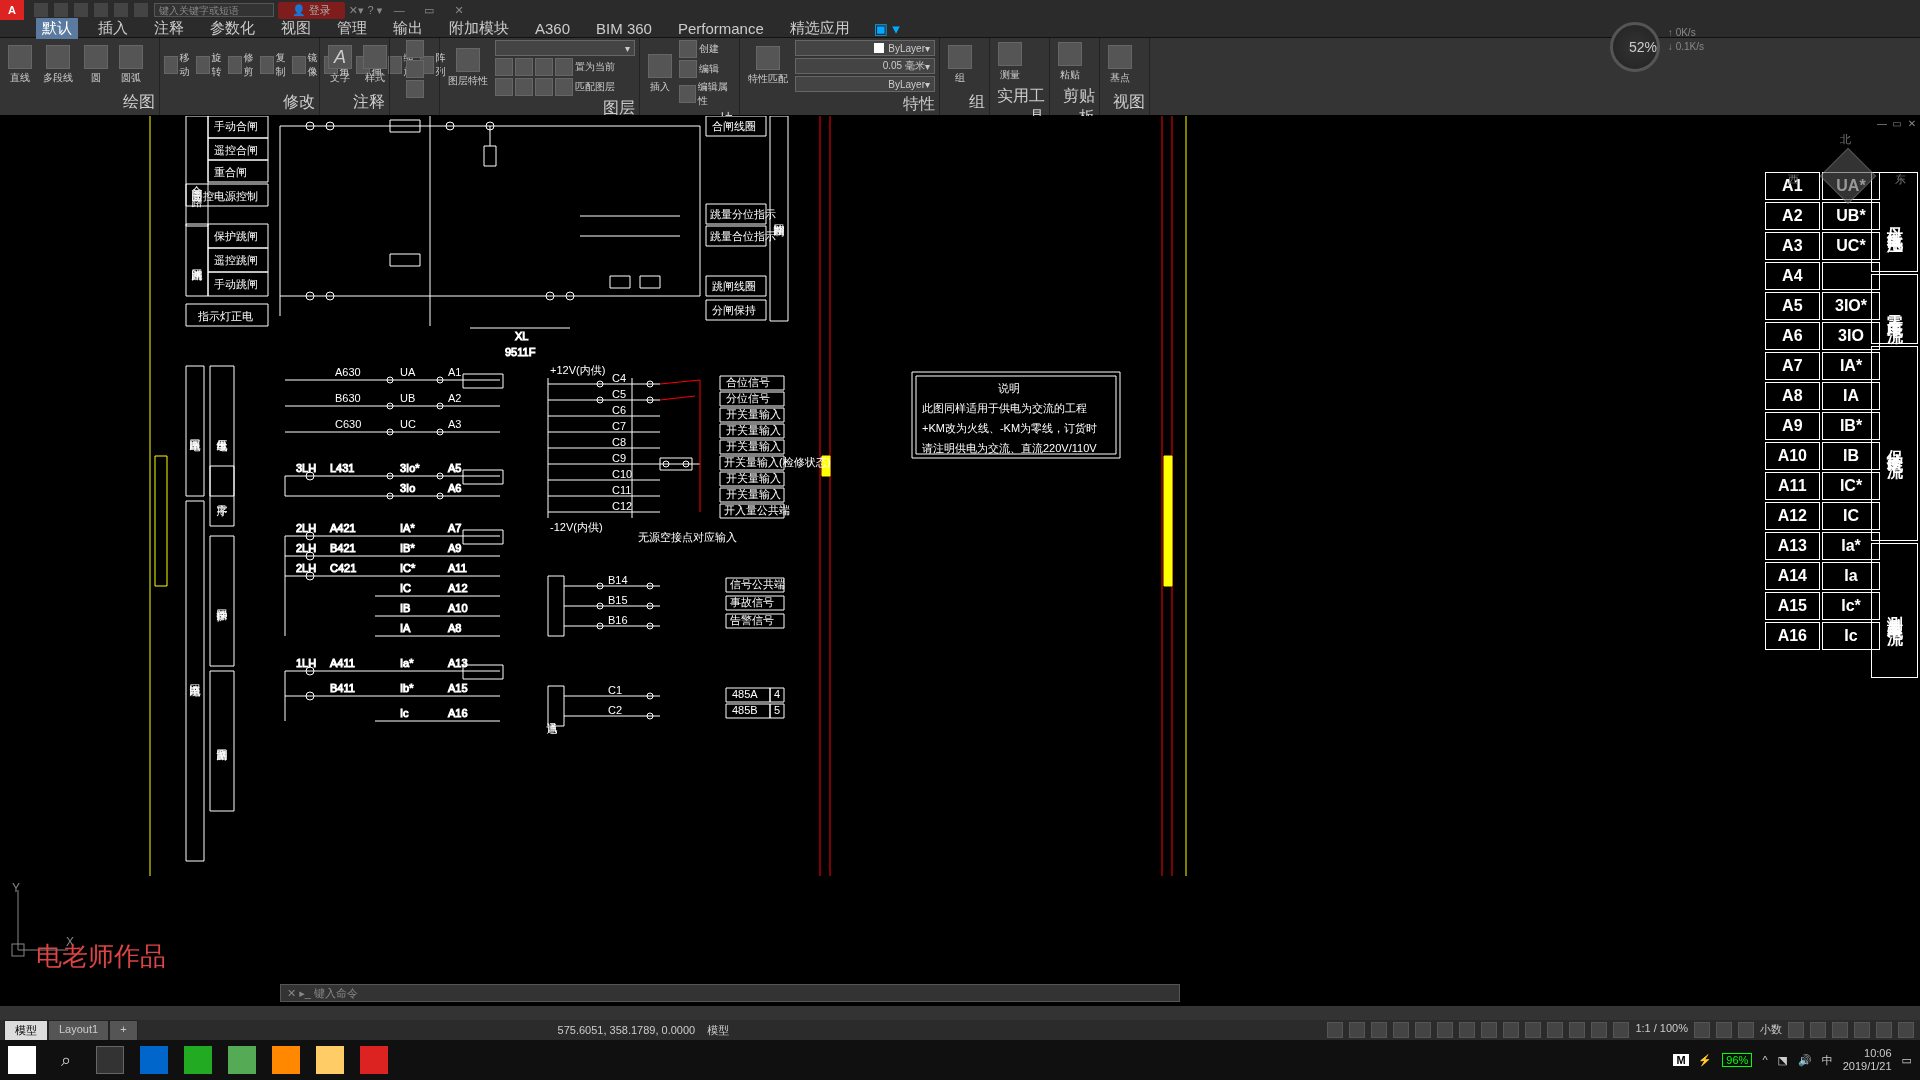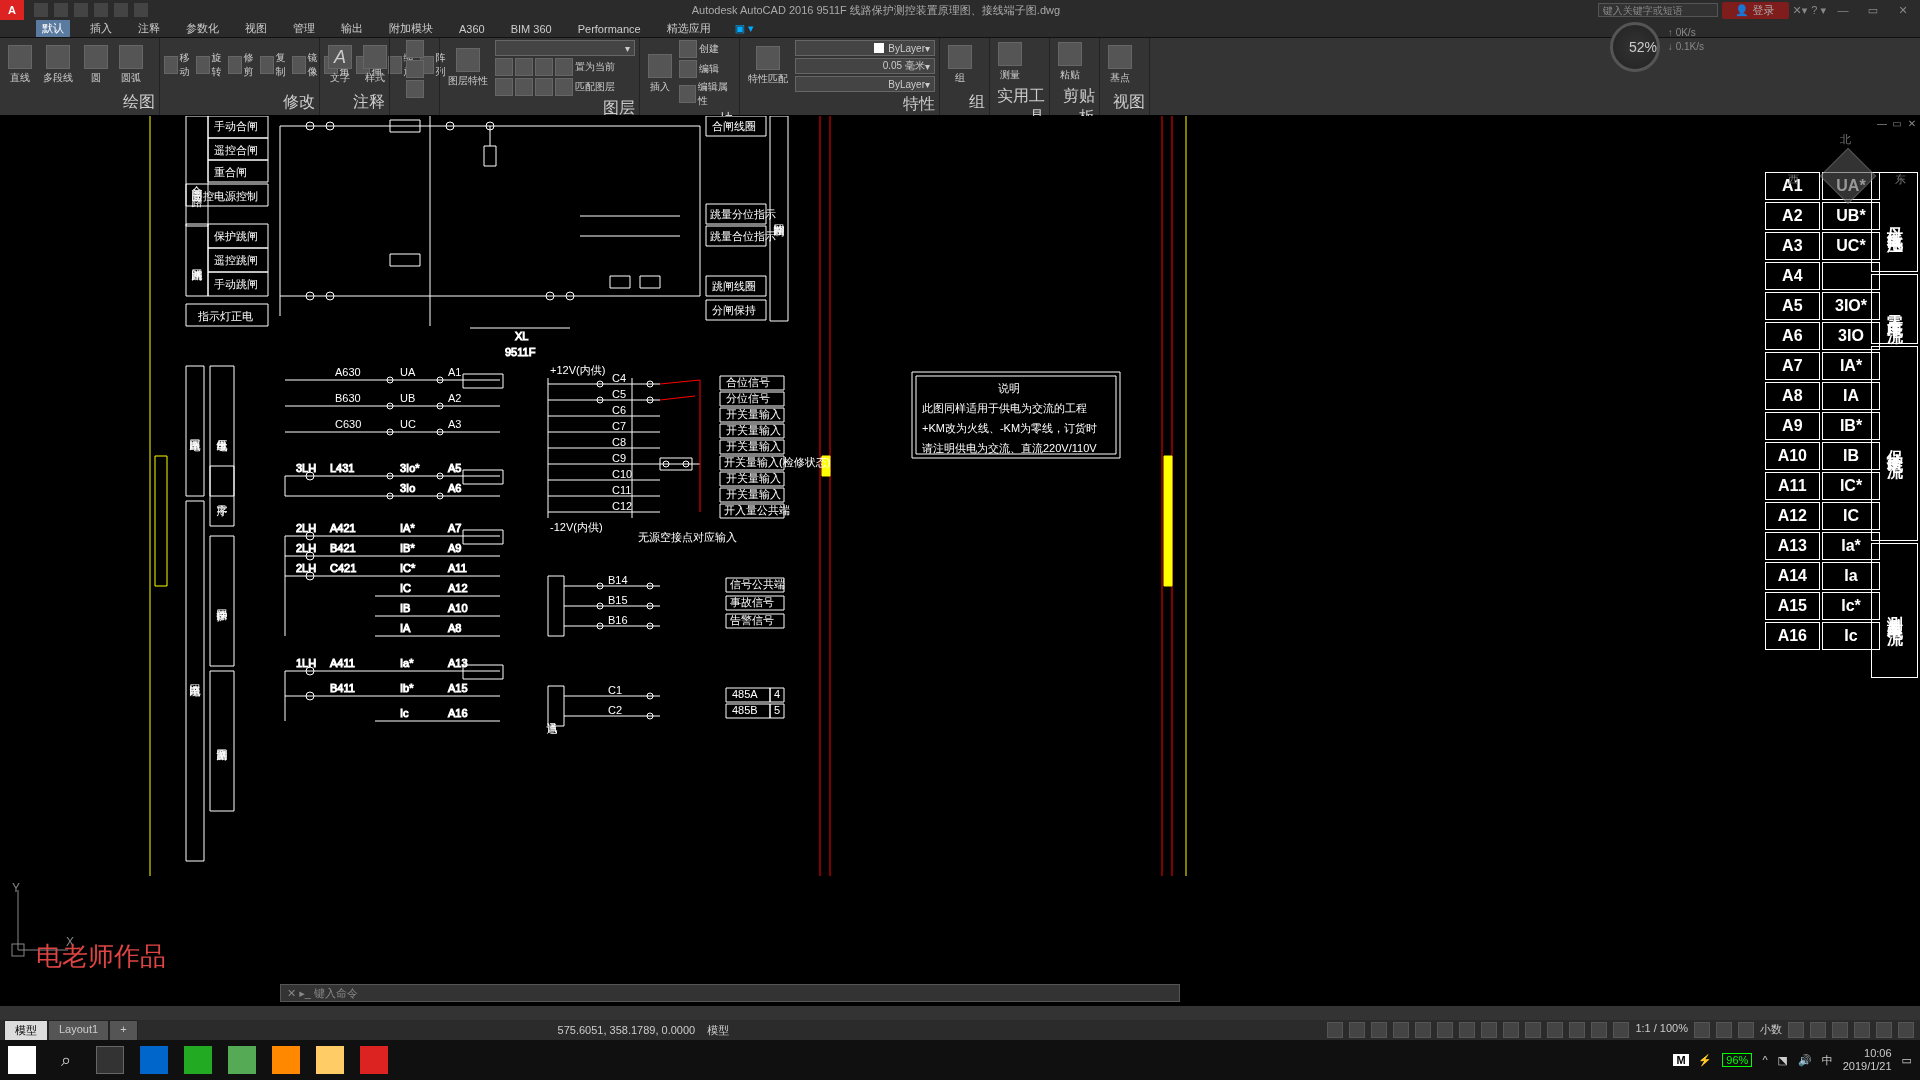--- a/index.html
+++ b/index.html
@@ -6,21 +6,21 @@
 body { background: #000; overflow: hidden; width: 1920px; height: 1080px; position: relative; }
 .titlebar { height: 20px; background: #2b2b2b; display: flex; align-items: center; color: #aaa; font-size: 11px; }
 .titlebar .logo { width: 24px; height: 20px; background: #d22; margin-right: 4px; display:flex;align-items:center;justify-content:center;color:#fff;font-weight:bold;}
 .titlebar .qat { display: flex; gap: 6px; padding: 0 6px; }
 .titlebar .qat span { width: 14px; height: 14px; background: #444; }
 .titlebar .title { flex: 1; text-align: center; }
 .titlebar .right { display: flex; gap: 4px; align-items: center; padding-right: 4px; }
 .titlebar .search { width: 120px; height: 14px; background: #333; border: 1px solid #555; color:#888; font-size:10px; padding:0 4px;}
 .titlebar .login { background:#7f1d1d; padding:1px 14px; border-radius:2px;}
 .titlebar .winbtn { width:26px; height:18px; display:flex;align-items:center;justify-content:center;color:#888; }
-.menubar { height: 18px; background: #2b2b2b; display: flex; align-items: center; gap: 14px; color: #ccc; font-size: 11px; padding: 0 36px; border-bottom:1px solid #111;}
+.menubar { height: 18px; background: #2b2b2b; display: flex; align-items: center; gap: 14px; color: #ccc; font-size: 15px; padding: 0 36px; border-bottom:1px solid #111;}
 .menubar .tab { padding:1px 6px; cursor:pointer;}
 .menubar .tab.active { background:#5a7aa0; color:#fff;}
 .ribbon { height: 78px; background: #343434; border-bottom: 1px solid #000; display: flex; }
 .panel { border-right: 1px solid #222; display: flex; flex-direction: column; padding: 2px 4px; }
 .panel .row { display: flex; gap: 3px; align-items: center; flex:1;}
 .panel .lbl { text-align: right; font-size: 16px; color: #ccc; padding-top:2px;}
 .rbtn { display:flex; flex-direction:column; align-items:center; gap:2px; color:#ccc; font-size:10px; padding:2px 4px;}
 .rbtn .ico { width:24px; height:24px; background:#555; border:1px solid #666;}
 .rbtn-sm { width:18px; height:18px; background:#555; border:1px solid #666;}
 .rtxt { color:#ccc; font-size:10px; display:flex; align-items:center; gap:2px;}
@@ -69,21 +69,20 @@
 <div class="titlebar">
   <div class="logo">A</div>
   <div class="qat">
     <span></span>
     <span></span>
     <span></span>
     <span></span>
     <span></span>
     <span></span>
   </div>
-  <div class="title">Autodesk AutoCAD 2016    9511F 线路保护测控装置原理图、接线端子图.dwg</div>
   <div class="right">
     <div class="search">键入关键字或短语</div>
     <div class="login">👤 <span>登录</span></div>
     <span style="color:#888;">✕▾</span>
     <span style="color:#888;">? ▾</span>
     <div class="winbtn">—</div>
     <div class="winbtn">▭</div>
     <div class="winbtn">✕</div>
   </div>
 </div>

